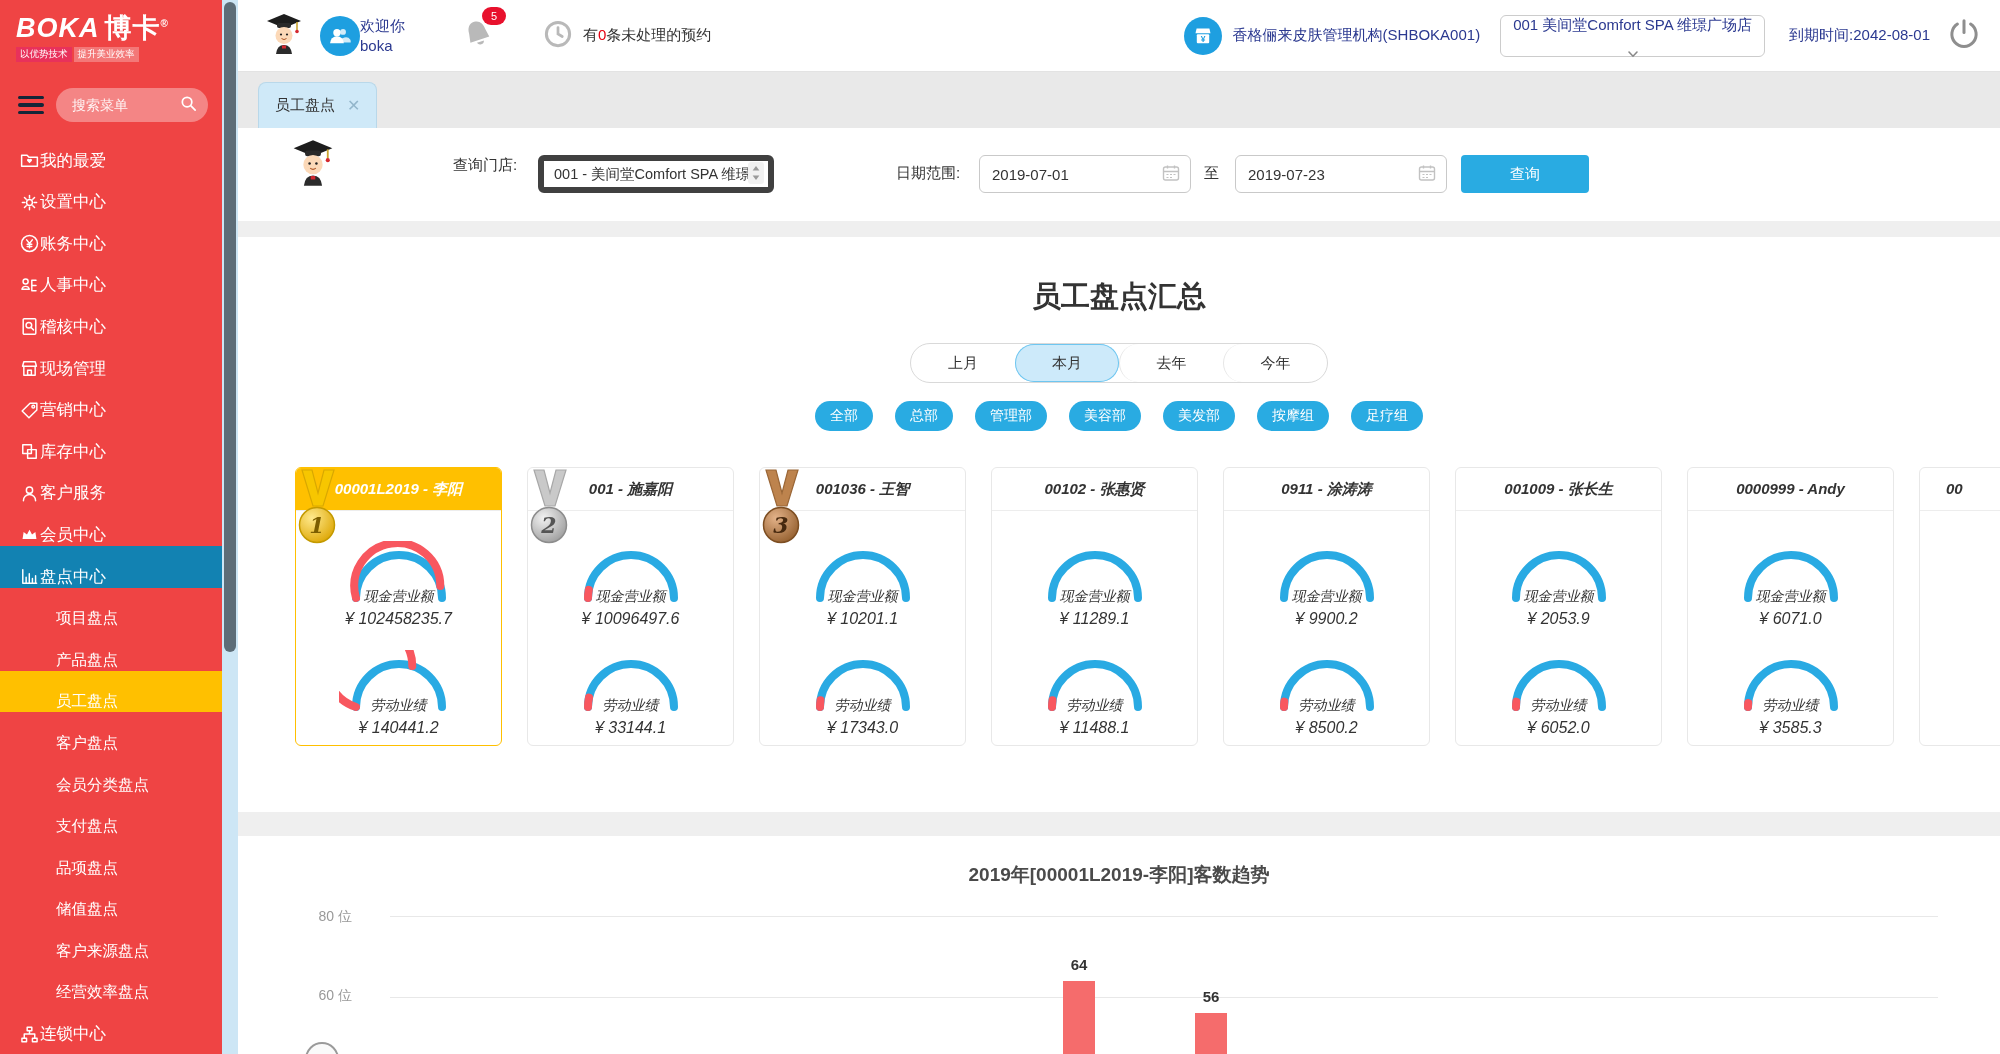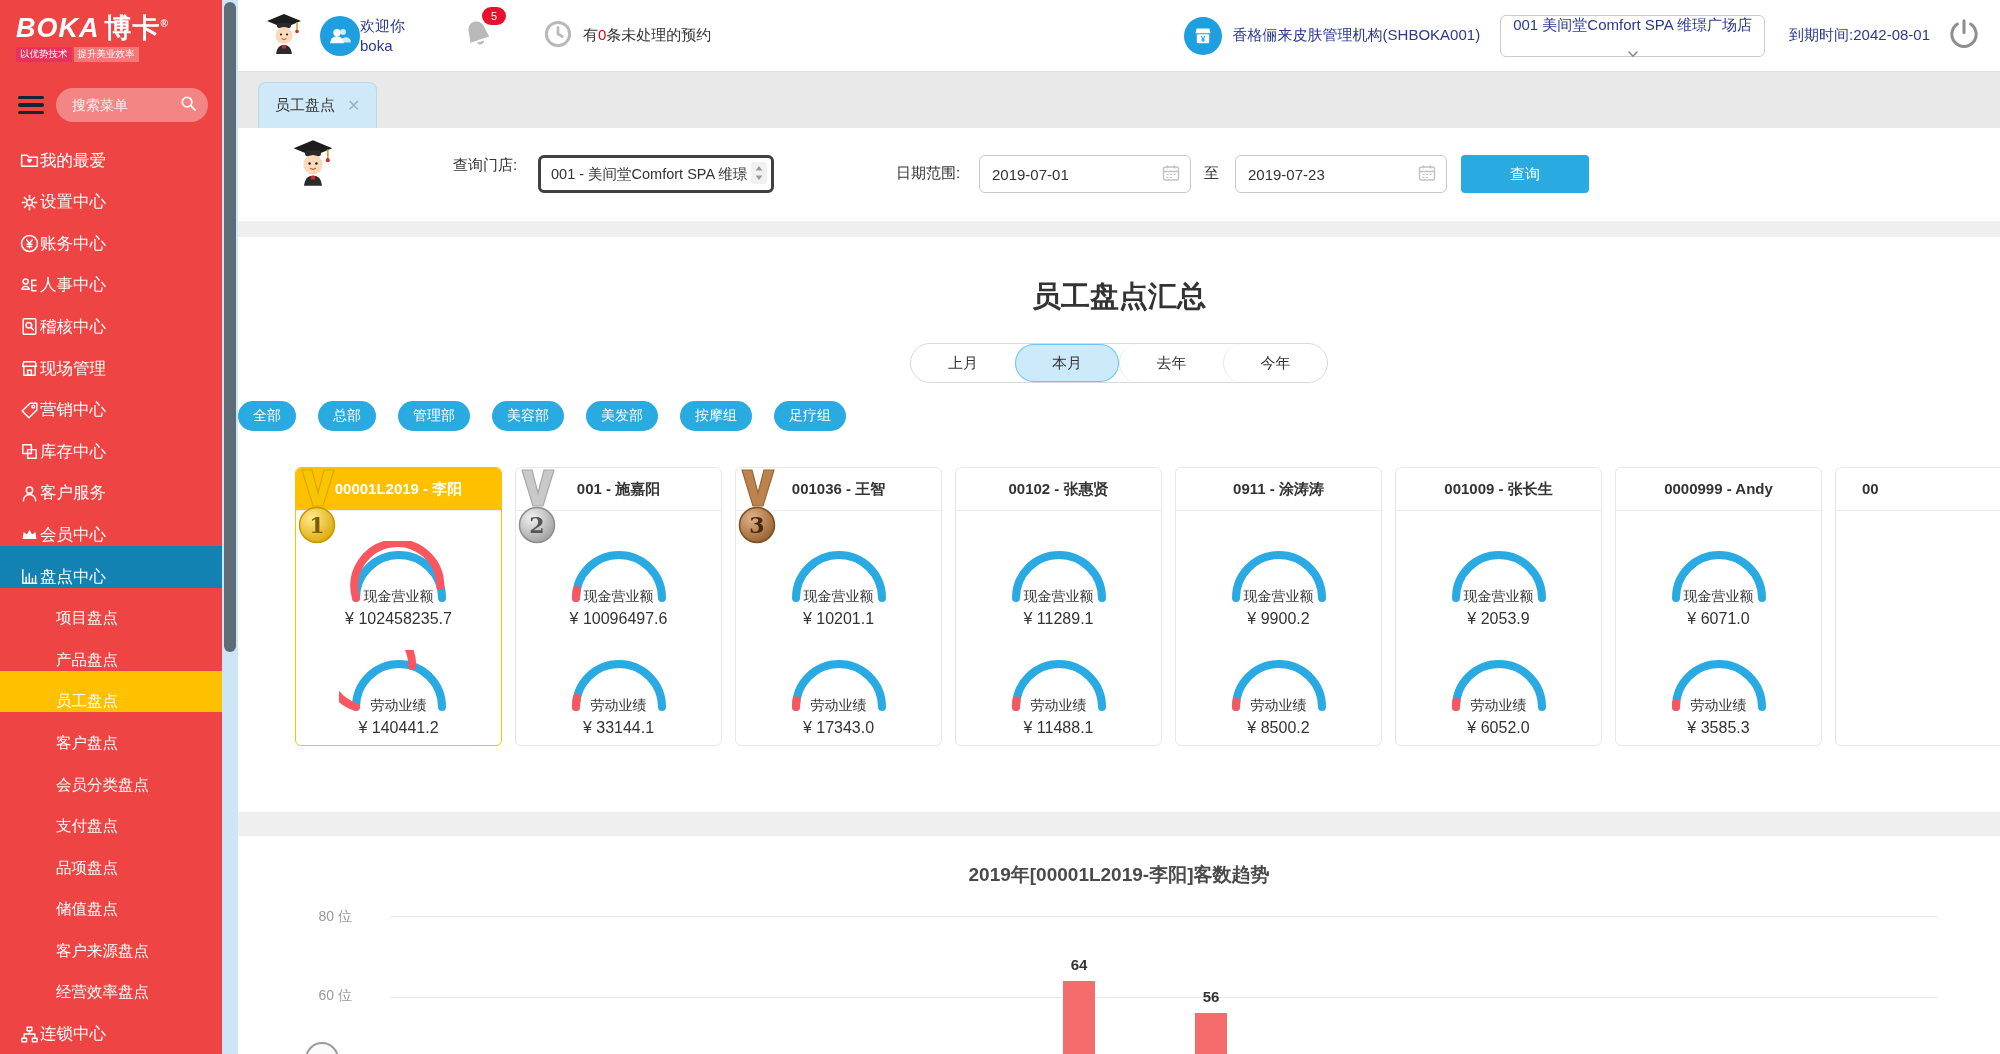--- a/index.html
+++ b/index.html
@@ -57,41 +57,41 @@
 
   .tabstrip{height:56px;background:#e9e9e9;position:relative;}
   .tab{position:absolute;left:20px;top:10px;height:46px;background:#cfe9f8;border:1px solid #b9d8ea;
        border-bottom:none;border-radius:8px 8px 0 0;display:flex;align-items:center;gap:12px;
        padding:0 16px;font-size:15px;color:#333;box-sizing:border-box;}
   .tabx{color:#93b6cb;font-size:16px;cursor:pointer;line-height:1;}
 
   .qpanel{height:93px;background:#fff;position:relative;}
   .qmascot{position:absolute;left:52px;top:10px;}
   .qlabel{position:absolute;font-size:15px;color:#333;}
-  .selectbox{position:absolute;left:300px;top:27px;width:236px;height:38px;border:3px solid #404040;
+  .selectbox{position:absolute;left:300px;top:27px;width:236px;height:38px;border:6px solid #404040;
              border-radius:6px;background:#fff;display:flex;align-items:center;justify-content:space-between;
              padding:0 4px 0 10px;font-size:14.5px;box-sizing:border-box;cursor:pointer;}
   .selectbox .stxt{white-space:nowrap;overflow:hidden;width:196px;}
   .dateinput{position:absolute;top:27px;width:212px;height:38px;border:1px solid #c9c9c9;border-radius:6px;
              background:#fff;display:flex;align-items:center;justify-content:space-between;
              padding:0 9px 0 12px;font-size:15px;box-sizing:border-box;cursor:pointer;}
   .qbtn{position:absolute;left:1223px;top:27px;width:128px;height:38px;background:#29abe2;color:#fff;
         border-radius:4px;font-size:15px;display:flex;align-items:center;justify-content:center;cursor:pointer;}
 
   .spanel{margin-top:16px;height:575px;background:#fff;position:relative;overflow:hidden;}
   .stitle{padding-top:40px;text-align:center;font-size:29px;font-weight:600;color:#333;}
   .ptabs{margin:26px auto 0;width:max-content;display:flex;border:1px solid #d9d9d9;border-radius:20px;background:#fff;}
   .ptab{width:104px;height:38px;display:flex;align-items:center;justify-content:center;font-size:15px;
         color:#333;border-radius:19px;cursor:pointer;border-left:1px solid #e6e6e6;box-sizing:border-box;}
   .ptab:first-child{border-left:none;}
   .ptab.active{background:#cdeafa;box-shadow:0 0 0 1px #6ec6f0 inset;border-left:none;}
-  .dpills{margin-top:18px;display:flex;gap:22px;}
+  .dpills{margin-top:18px;display:flex;justify-content:center;gap:22px;}
   .dpill{height:30px;padding:0 15px;background:#29abe2;color:#fff;border-radius:15px;font-size:14px;
          display:flex;align-items:center;cursor:pointer;}
-  .cards{margin:36px 0 0 57px;display:flex;gap:13px;height:285px;overflow:hidden;}
+  .cards{margin:36px 0 0 57px;display:flex;gap:25px;height:285px;overflow:hidden;font-style:italic;}
   .card{width:207px;height:279px;flex:none;background:#fff;border:1px solid #e8e8e8;border-radius:6px;
         position:relative;box-sizing:border-box;cursor:pointer;}
   .card.sel{border-color:#ffc000;}
   .chdr{height:42px;line-height:42px;text-align:center;font-weight:bold;font-size:15px;
         border-bottom:1px solid #ededed;border-radius:5px 5px 0 0;white-space:nowrap;overflow:hidden;}
   .card.sel .chdr{background:#ffc000;color:#fff;}
   .card.partial .chdr{text-align:left;padding-left:26px;}
   .gblock{margin-top:30px;}
   .gblock + .gblock{margin-top:22px;}
   .gauge{position:relative;width:120px;margin:0 auto;}

